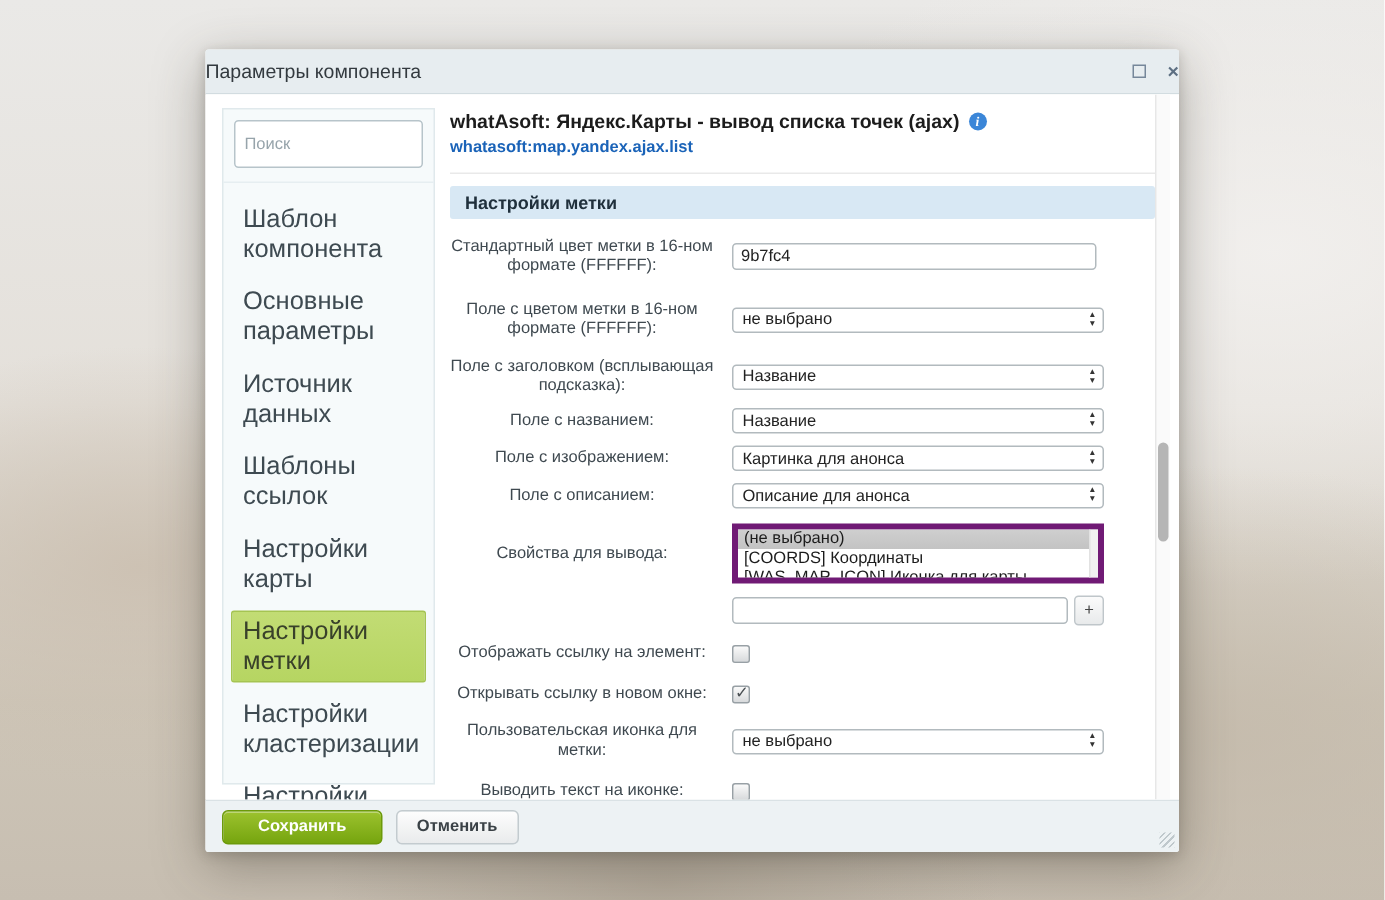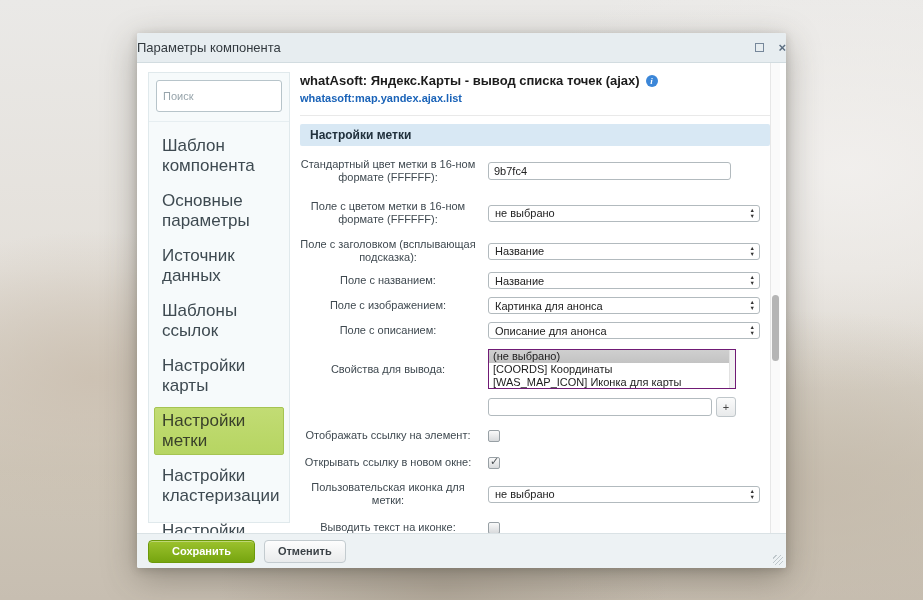--- a/index.html
+++ b/index.html
@@ -82,31 +82,31 @@
     line-height:13px; padding-right:12px;
   }
   .row .fld { flex:1; display:flex; align-items:center; }
 
   .txt-input {
     width:243px; height:18px; border:1px solid #b2babe; border-radius:3px;
     font-size:11px; padding:0 5px; color:#222; outline:none;
     font-family:"Liberation Sans","DejaVu Sans",sans-serif;
   }
   .sel {
-    width:272px; height:17px; border:1px solid #b2babe; border-radius:3px; background:#fff;
+    width:248px; height:17px; border:1px solid #b2babe; border-radius:3px; background:#fff;
     display:flex; align-items:center; padding:0 16px 0 6px; position:relative;
     font-size:11px; color:#222; cursor:pointer;
   }
   .sel .stepper {
     position:absolute; right:4px; top:1px; display:flex; flex-direction:column;
     line-height:6px; font-size:5.5px; color:#333;
   }
 
   .listbox {
-    width:248px; height:40px; border:1px solid #701a75; background:#fff;
+    width:248px; height:40px; border:4px solid #701a75; background:#fff;
     overflow:hidden; position:relative; font-size:11px; color:#1c1c1c;
   }
   .listbox .opt { padding:0 4px; height:13px; line-height:13px; white-space:nowrap; cursor:pointer; }
   .listbox .opt.selected { background:linear-gradient(180deg,#cfcfcf,#c3c3c3); }
   .lb-scroll { position:absolute; right:0; top:0; bottom:0; width:6px; background:#f1f1f1; border-left:1px solid #e2e2e2; }
 
   .add-input {
     width:224px; height:18px; border:1px solid #b2babe; border-radius:3px;
     font-size:11px; padding:0 5px; outline:none;
     font-family:"Liberation Sans","DejaVu Sans",sans-serif;

